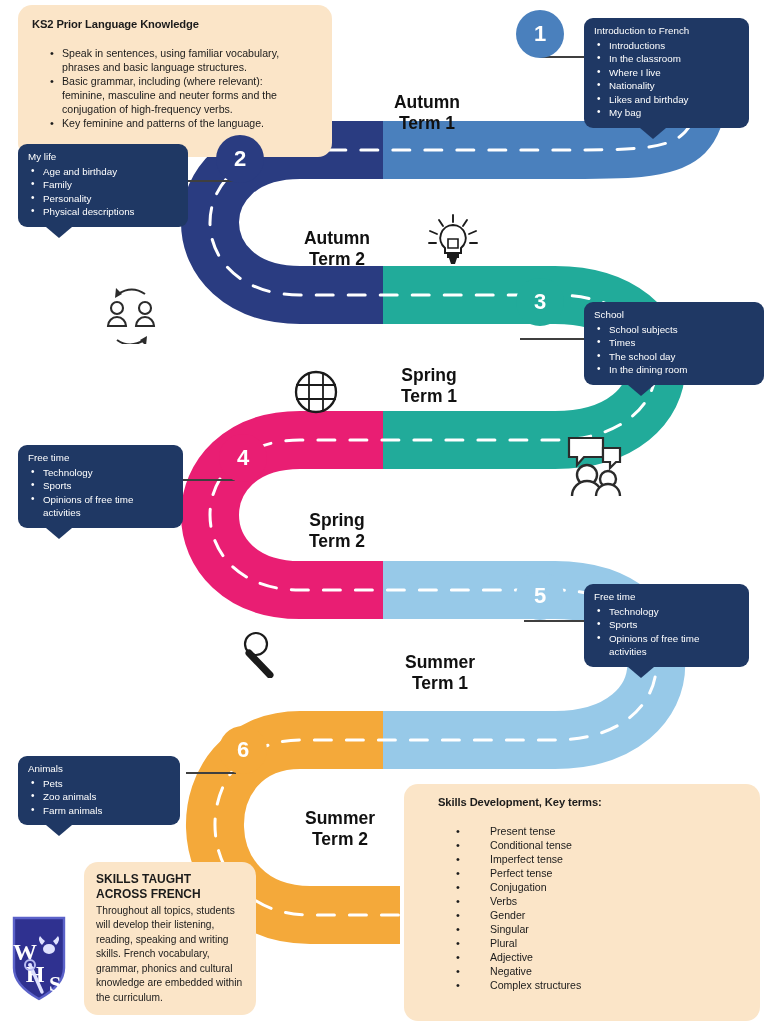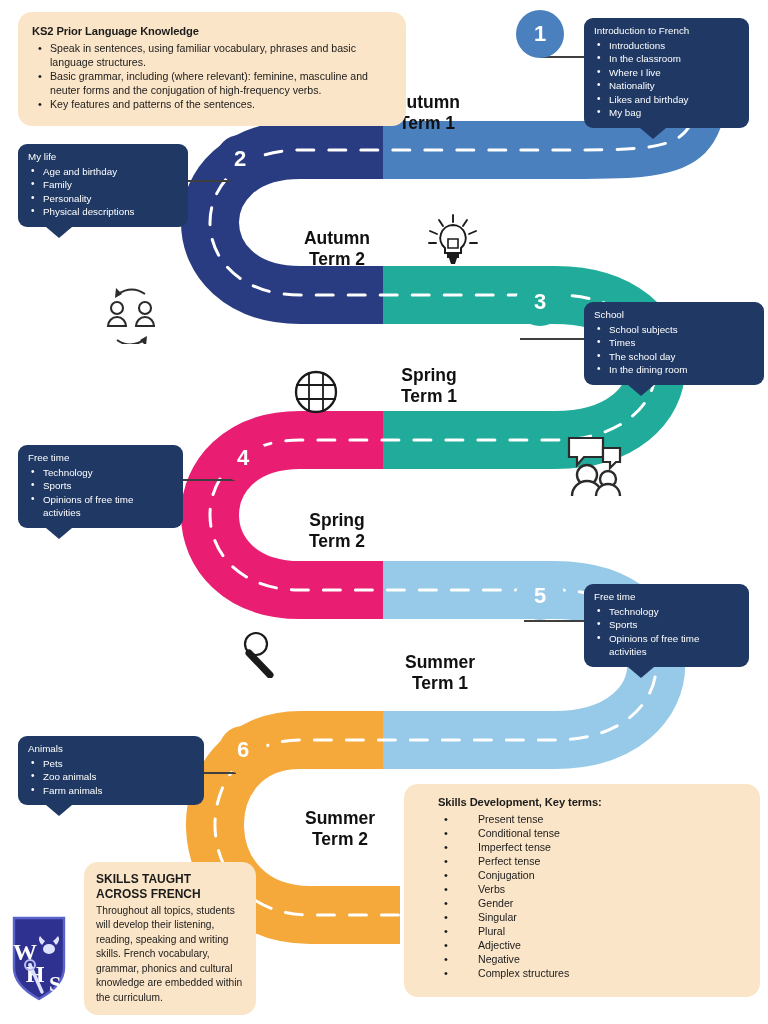--- a/index.html
+++ b/index.html
@@ -6,28 +6,28 @@
   body{width:768px;height:1024px;position:relative;overflow:hidden;
        font-family:"Liberation Sans",sans-serif;color:#1b1b1b;}
   .canvas{position:absolute;inset:0;width:768px;height:1024px;}
   svg.road{position:absolute;left:0;top:0;width:768px;height:1024px;}
 
   
   .cream{position:absolute;background:#fbe5c8;border-radius:14px;
          box-sizing:border-box;}
   .cream .ctitle{font-weight:bold;font-size:11.2px;line-height:1.25;
          margin:0 0 2px 0;letter-spacing:-.1px;}
-  .cream ul{margin:4px;padding:0;list-style:none;}
+  .cream ul{margin:16px;padding:0;list-style:none;}
   .cream li{font-size:10.6px;line-height:1.32;position:relative;
             padding-left:14px;}
   .cream li:before{content:"\2022";position:absolute;left:2px;top:-1px;
             font-size:11px;}
   .cream p{margin:0;font-size:10.6px;line-height:1.38;}
 
-  #panel-ks2{left:18px;top:12px;width:388px;padding:12px 14px 10px 14px;}
+  #panel-ks2{left:18px;top:5px;width:314px;padding:12px 14px 10px 14px;}
   #panel-skills-dev{left:404px;top:784px;width:356px;padding:11px 14px 12px 34px;}
   #panel-skills-dev li{padding-left:36px;}
   #panel-skills-dev li:before{left:2px;}
   #panel-skills-across{left:84px;top:862px;width:172px;padding:10px 12px 10px 12px;}
   #panel-skills-across .ctitle{font-size:12px;letter-spacing:0px;}
   #panel-skills-across p{font-size:10.2px;line-height:1.42;}
 
   
   .callout{position:absolute;background:#1f3864;border-radius:9px;
            box-sizing:border-box;padding:7px 10px 8px 10px;color:#fff;}
@@ -37,21 +37,21 @@
   .callout li:before{content:"\2022";position:absolute;left:3px;top:-1px;font-size:10px;}
   .callout .tail{position:absolute;width:0;height:0;bottom:-11px;left:26px;
         border-left:13px solid transparent;border-right:13px solid transparent;
         border-top:11px solid #1f3864;}
 
   #callout-1{left:584px;top:18px;width:165px;}
   #callout-2{left:18px;top:144px;width:170px;}
   #callout-3{left:584px;top:302px;width:180px;}
   #callout-4{left:18px;top:445px;width:165px;}
   #callout-5{left:584px;top:584px;width:165px;}
-  #callout-6{left:18px;top:736px;width:186px;}
+  #callout-6{left:18px;top:756px;width:162px;}
 
   
   .numcircle{position:absolute;width:48px;height:48px;border-radius:50%;
       display:flex;align-items:center;justify-content:center;
       color:#fff;font-size:22px;font-weight:bold;}
 
   
   .connector{position:absolute;height:1.6px;background:#3f3f3f;}
 
   
@@ -167,21 +167,21 @@
   <div class="termlabel" id="lbl-m1" style="left:378px;top:652px;width:124px;">Summer
 Term 1</div>
   <div class="termlabel" id="lbl-m2" style="left:278px;top:808px;width:124px;">Summer
 Term 2</div>
 
   <div class="cream" id="panel-ks2">
     <div class="ctitle">KS2 Prior Language Knowledge</div>
     <ul>
       <li>Speak in sentences, using familiar vocabulary, phrases and basic language structures.</li>
       <li>Basic grammar, including (where relevant): feminine, masculine and neuter forms and the conjugation of high-frequency verbs.</li>
-      <li>Key features and patterns of the sentences.</li>
+      <li>Key feminine and patterns of the language.</li>
     </ul>
   </div>
 
   <div class="cream" id="panel-skills-dev">
     <div class="ctitle">Skills Development, Key terms:</div>
     <ul>
       <li>Present tense</li>
       <li>Conditional tense</li>
       <li>Imperfect tense</li>
       <li>Perfect tense</li>

